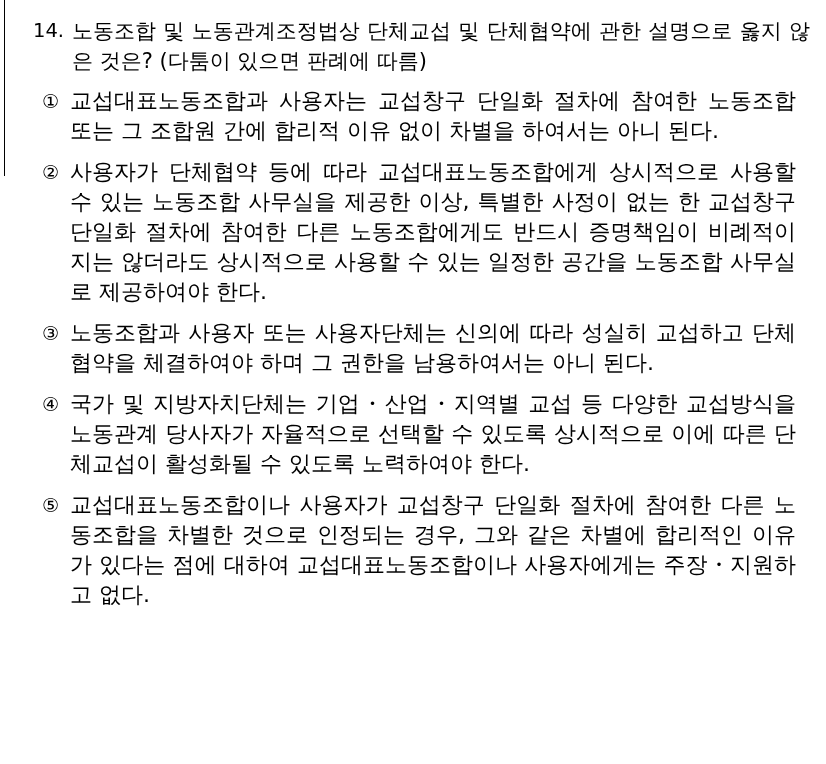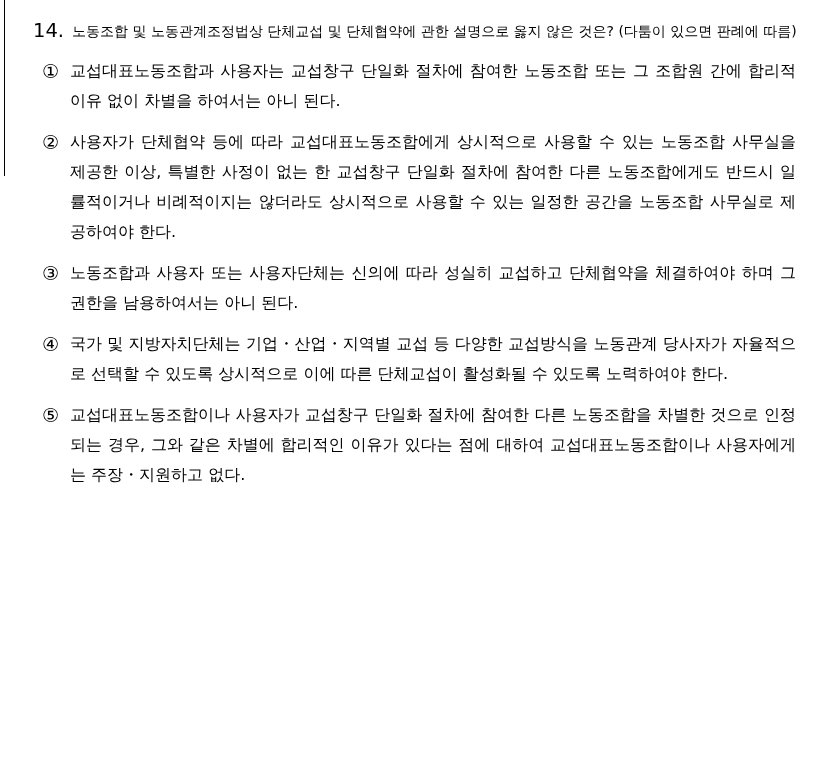--- a/index.html
+++ b/index.html
@@ -46,21 +46,21 @@
     flex: 0 0 auto;
     width: 46px;
     text-align: right;
     padding-right: 8px;
     font-size: 19.5px;
     line-height: 30px;
     white-space: nowrap;
   }
   .q-body {
     flex: 1 1 auto;
-    font-size: 14px;
+    font-size: 21px;
     line-height: 30px;
     text-align: justify;
     text-justify: inter-character;
     word-break: break-all;
   }
 
   
   .choices {
     margin-top: 2px;
   }
@@ -75,21 +75,21 @@
   }
   .c-mark {
     flex: 0 0 auto;
     width: 28px;
     font-size: 19px;
     line-height: 30px;
     text-align: left;
   }
   .c-text {
     flex: 1 1 auto;
-    font-size: 16px;
+    font-size: 22px;
     line-height: 30px;
     text-align: justify;
     text-justify: inter-character;
     word-break: break-all;
     padding-right: 14px;
   }
 </style>
 </head>
 <body>
 
@@ -104,21 +104,21 @@
 
   <div class="choices">
 
     <div class="choice">
       <div class="c-mark">①</div>
       <div class="c-text">교섭대표노동조합과 사용자는 교섭창구 단일화 절차에 참여한 노동조합 또는 그 조합원 간에 합리적 이유 없이 차별을 하여서는 아니 된다.</div>
     </div>
 
     <div class="choice">
       <div class="c-mark">②</div>
-      <div class="c-text">사용자가 단체협약 등에 따라 교섭대표노동조합에게 상시적으로 사용할 수 있는 노동조합 사무실을 제공한 이상, 특별한 사정이 없는 한 교섭창구 단일화 절차에 참여한 다른 노동조합에게도 반드시 일률적이거나 비례적이지는 않더라도 상시적으로 사용할 수 있는 일정한 공간을 노동조합 사무실로 제공하여야 한다.</div>
+      <div class="c-text">사용자가 단체협약 등에 따라 교섭대표노동조합에게 상시적으로 사용할 수 있는 노동조합 사무실을 제공한 이상, 특별한 사정이 없는 한 교섭창구 단일화 절차에 참여한 다른 노동조합에게도 반드시 증명책임이 비례적이지는 않더라도 상시적으로 사용할 수 있는 일정한 공간을 노동조합 사무실로 제공하여야 한다.</div>
     </div>
 
     <div class="choice">
       <div class="c-mark">③</div>
       <div class="c-text">노동조합과 사용자 또는 사용자단체는 신의에 따라 성실히 교섭하고 단체협약을 체결하여야 하며 그 권한을 남용하여서는 아니 된다.</div>
     </div>
 
     <div class="choice">
       <div class="c-mark">④</div>
       <div class="c-text">국가 및 지방자치단체는 기업・산업・지역별 교섭 등 다양한 교섭방식을 노동관계 당사자가 자율적으로 선택할 수 있도록 상시적으로 이에 따른 단체교섭이 활성화될 수 있도록 노력하여야 한다.</div>

